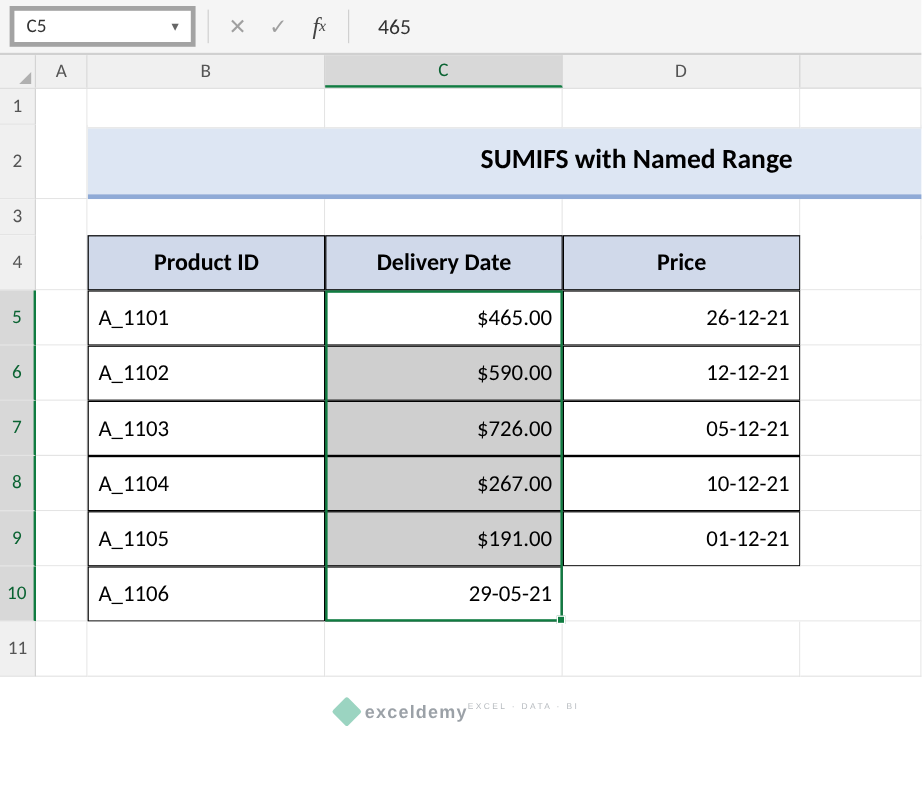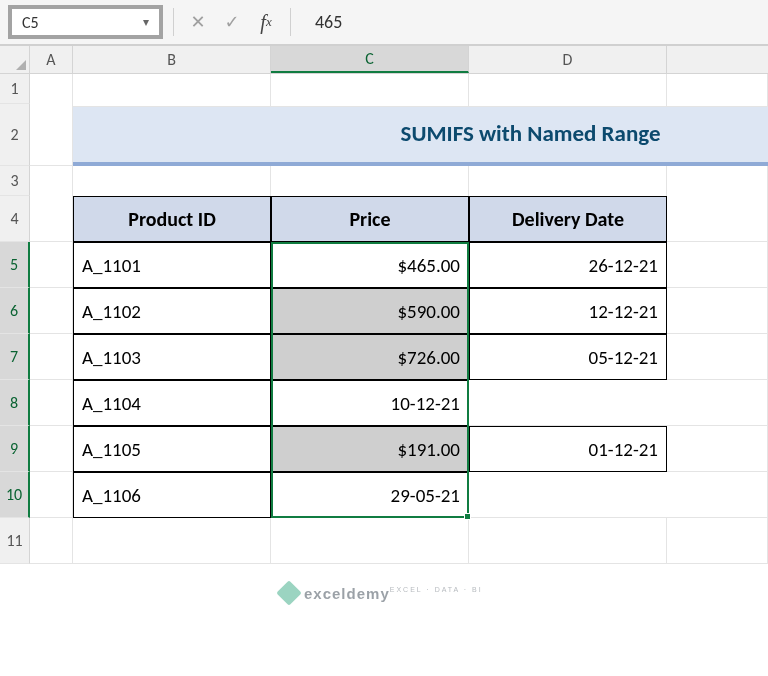--- a/index.html
+++ b/index.html
@@ -131,21 +131,21 @@
   .title-merge {
     position: absolute;
     left: 43px; top: 30px;
     height: 62px;
     width: 695px;
     background: #dde6f3;
     border-bottom: 4px solid #8faad6;
     display: flex; align-items: center; justify-content: center;
     font-weight: 700;
     font-size: 23px;
-    color: #0c4a6e;
+    color: #000000;
     padding-left: 220px;
     overflow: hidden;
   }
   
   .dborder { border: 1px solid #000 !important; }
   .dborder-t { border-top: 1px solid #000 !important; }
   .dborder-l { border-left: 1px solid #000 !important; }
   .hdr-cell {
     background: #d0d9ea;
     font-weight: 700;
@@ -251,22 +251,22 @@
       <div class="cell cA"></div>
       <div class="cell cB"></div>
       <div class="cell cC"></div>
       <div class="cell cD"></div>
       <div class="cell cE"></div>
     </div>
 
     <div class="row r4">
       <div class="cell cA"></div>
       <div class="cell cB hdr-cell dborder dborder-t dborder-l">Product ID</div>
+      <div class="cell cD hdr-cell dborder dborder-t">Delivery Date</div>
       <div class="cell cC hdr-cell dborder dborder-t">Price</div>
-      <div class="cell cD hdr-cell dborder dborder-t">Delivery Date</div>
       <div class="cell cE"></div>
     </div>
 
     <div class="row r5">
       <div class="cell cA"></div>
       <div class="cell cB dborder dborder-l">A_1101</div>
       <div class="cell cC dborder price-cell">$465.00</div>
       <div class="cell cD dborder date-cell">26-12-21</div>
       <div class="cell cE"></div>
     </div>
@@ -283,20 +283,21 @@
       <div class="cell cA"></div>
       <div class="cell cB dborder dborder-l">A_1103</div>
       <div class="cell cC dborder price-cell sel-bg">$726.00</div>
       <div class="cell cD dborder date-cell">05-12-21</div>
       <div class="cell cE"></div>
     </div>
 
     <div class="row r8">
       <div class="cell cA"></div>
       <div class="cell cB dborder dborder-l">A_1104</div>
+      <div class="cell cC dborder price-cell sel-bg">$267.00</div>
       <div class="cell cD dborder date-cell">10-12-21</div>
       <div class="cell cE"></div>
     </div>
 
     <div class="row r9">
       <div class="cell cA"></div>
       <div class="cell cB dborder dborder-l">A_1105</div>
       <div class="cell cC dborder price-cell sel-bg">$191.00</div>
       <div class="cell cD dborder date-cell">01-12-21</div>
       <div class="cell cE"></div>

